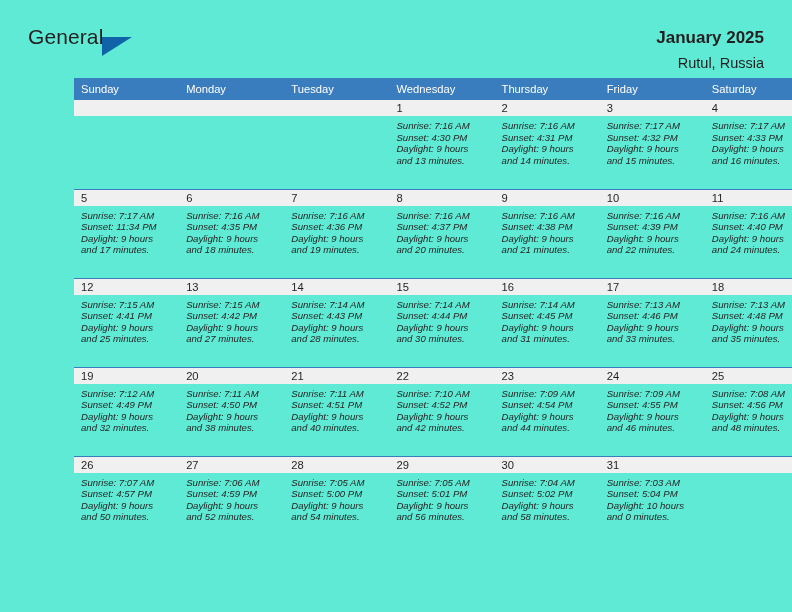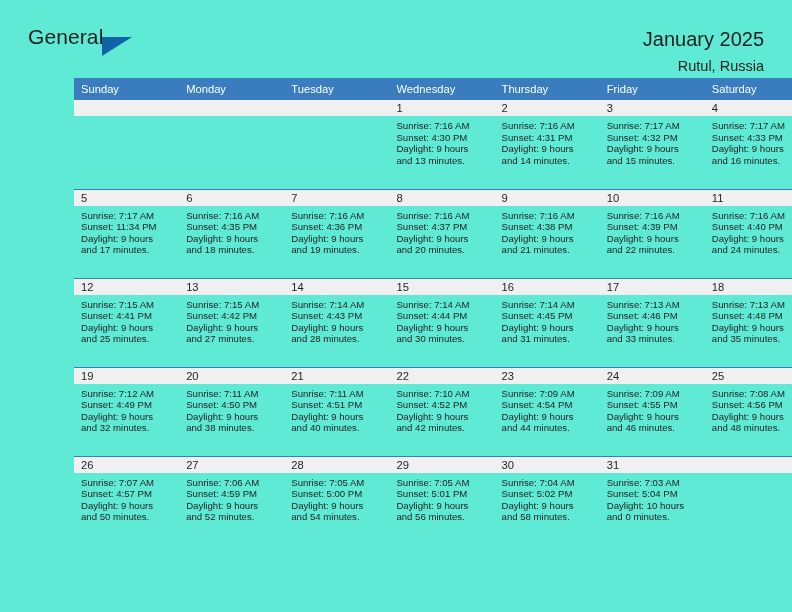--- a/index.html
+++ b/index.html
@@ -50,24 +50,24 @@
     left: 74px; top: 11px;
     width: 0; height: 0;
     border-left: 30px solid #1163a8;
     border-bottom: 19px solid transparent;
   }
   .title-wrap {
     text-align: right;
     padding-top: 2px;
   }
   .cal-title {
-    font-size: 20px;
+    font-size: 17px;
     color: #231f20;
     line-height: 1.15;
-    font-weight: normal;
+    font-weight: bold;
     margin: 0;
   }
   .cal-loc {
     font-size: 14.5px;
     color: #231f20;
     margin-top: 7px;
   }
 
   
   .calendar {
@@ -104,20 +104,21 @@
     font-size: 11.2px;
     color: #231f20;
     padding: 1px 0 0 7px;
     line-height: 15px;
   }
   .details {
     padding: 4px 5px 0 7px;
     font-size: 9.6px;
     line-height: 11.6px;
     color: #231f20;
+    font-style: italic;
   }
   .details div { white-space: nowrap; }
 </style>
 </head>
 <body>
 
 <div class="page">
 
   <div class="header">
     <div class="logo">

